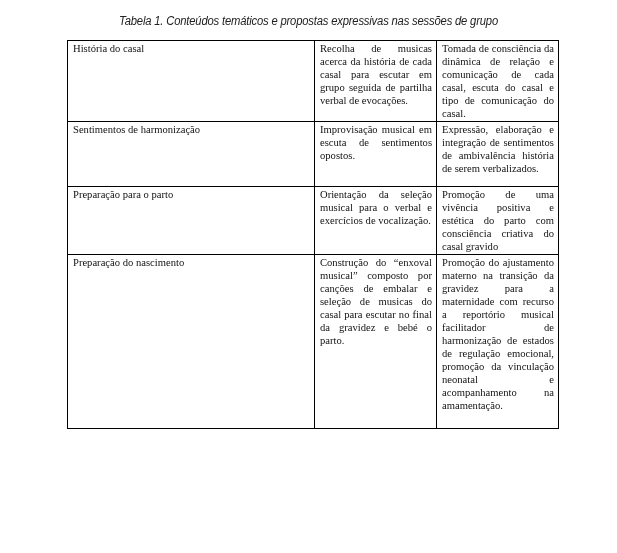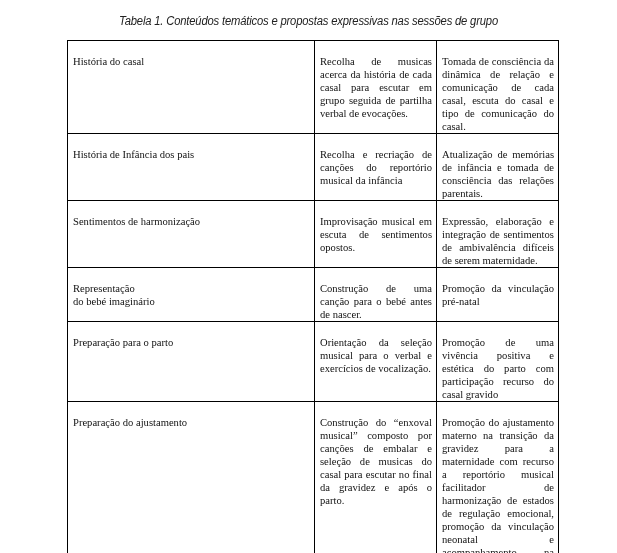--- a/index.html
+++ b/index.html
@@ -6,60 +6,47 @@
     body { width: 617px; height: 553px; position: relative; overflow: hidden; }
     .caption {
       position: absolute; left: 0; width: 617px; top: 14px; text-align: center;
       font-family: "Liberation Sans", sans-serif; font-style: italic; font-size: 12.5px;
       color: #222; letter-spacing: -0.2px; transform: scaleX(0.9); transform-origin: center;
     }
     table.doc {
       position: absolute; left: 67px; top: 40px; border-collapse: collapse;
       font-family: "Liberation Serif", serif; font-size: 10.6px; color: #111; line-height: 13px;
     }
-    table.doc td { border: 1.3px solid #000; vertical-align: top; padding: 14px 4px 0 5px; }
+    table.doc td { border: 1.3px solid #000; vertical-align: top; padding: 1px 4px 0 5px; }
     td.c1 { width: 237px; }
     td.c2 { width: 112px; text-align: justify; }
     td.c3 { width: 112px; text-align: justify; }
     .cellline { display: block; }
   </style>
 </head>
 <body>
 
 <div class="caption">Tabela 1. Conteúdos temáticos e propostas expressivas nas sessões de grupo</div>
 
 <table class="doc">
   <tbody>
     <tr style="height:81px">
       <td class="c1">História do casal</td>
       <td class="c2">Recolha de musicas acerca da história de cada casal para escutar em grupo seguida de partilha verbal de evocações.</td>
       <td class="c3">Tomada de consciência da dinâmica de relação e comunicação de cada casal, escuta do casal e tipo de comunicação do casal.</td>
     </tr>
-    <tr style="height:52px">
-      <td class="c1">História de Infância dos pais</td>
-      <td class="c2">Recolha e recriação de canções do reportório musical da infância</td>
-      <td class="c3">Atualização de memórias de infância e tomada de consciência das relações parentais.</td>
-    </tr>
     <tr style="height:65px">
       <td class="c1">Sentimentos de harmonização</td>
       <td class="c2">Improvisação musical em escuta de sentimentos opostos.</td>
-      <td class="c3">Expressão, elaboração e integração de sentimentos de ambivalência difíceis de serem maternidade.</td>
-    </tr>
-    <tr style="height:39px">
-      <td class="c1">
-        <span class="cellline">Representação</span>
-        <span class="cellline">do bebé imaginário</span>
-      </td>
-      <td class="c2">Construção de uma canção para o bebé antes de nascer.</td>
-      <td class="c3">Promoção da vinculação pré-natal</td>
+      <td class="c3">Expressão, elaboração e integração de sentimentos de ambivalência história de serem verbalizados.</td>
     </tr>
     <tr style="height:68px">
       <td class="c1">Preparação para o parto</td>
       <td class="c2">Orientação da seleção musical para o verbal e exercícios de vocalização.</td>
-      <td class="c3">Promoção de uma vivência positiva e estética do parto com participação recurso do casal gravido</td>
+      <td class="c3">Promoção de uma vivência positiva e estética do parto com consciência criativa do casal gravido</td>
     </tr>
     <tr style="height:174px">
-      <td class="c1">Preparação do ajustamento</td>
-      <td class="c2">Construção do “enxoval musical” composto por canções de embalar e seleção de musicas do casal para escutar no final da gravidez e após o parto.</td>
+      <td class="c1">Preparação do nascimento</td>
+      <td class="c2">Construção do “enxoval musical” composto por canções de embalar e seleção de musicas do casal para escutar no final da gravidez e bebé o parto.</td>
       <td class="c3">Promoção do ajustamento materno na transição da gravidez para a maternidade com recurso a reportório musical facilitador de harmonização de estados de regulação emocional, promoção da vinculação neonatal e acompanhamento na amamentação.</td>
     </tr>
   </tbody>
 </table>
 
 </body></html>

